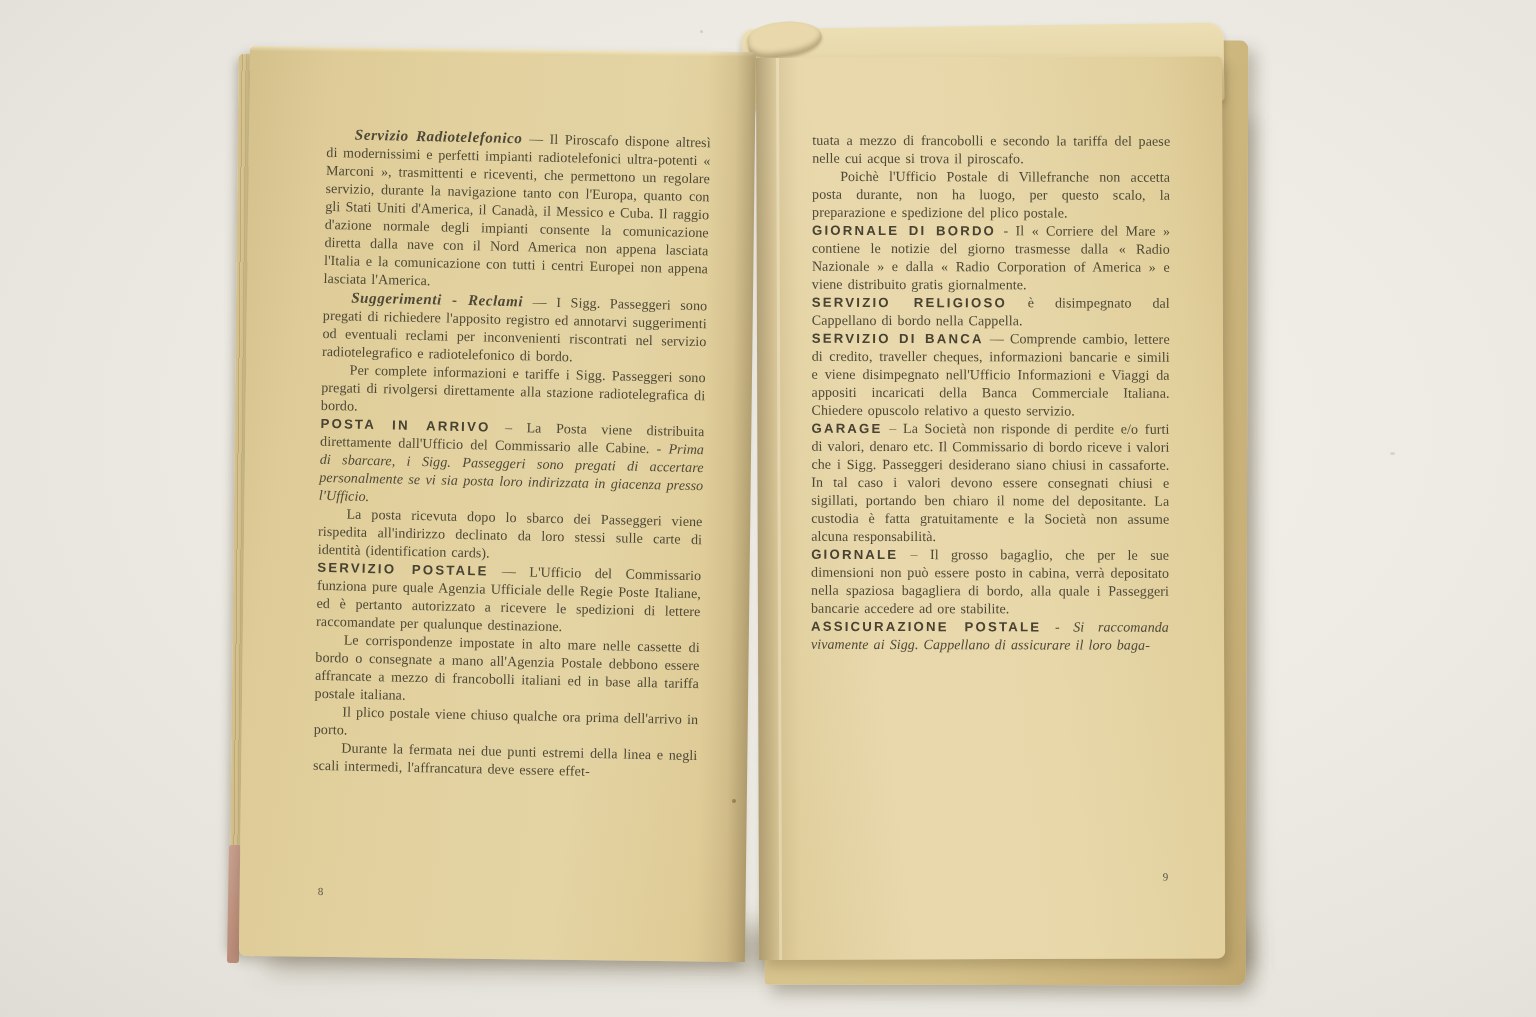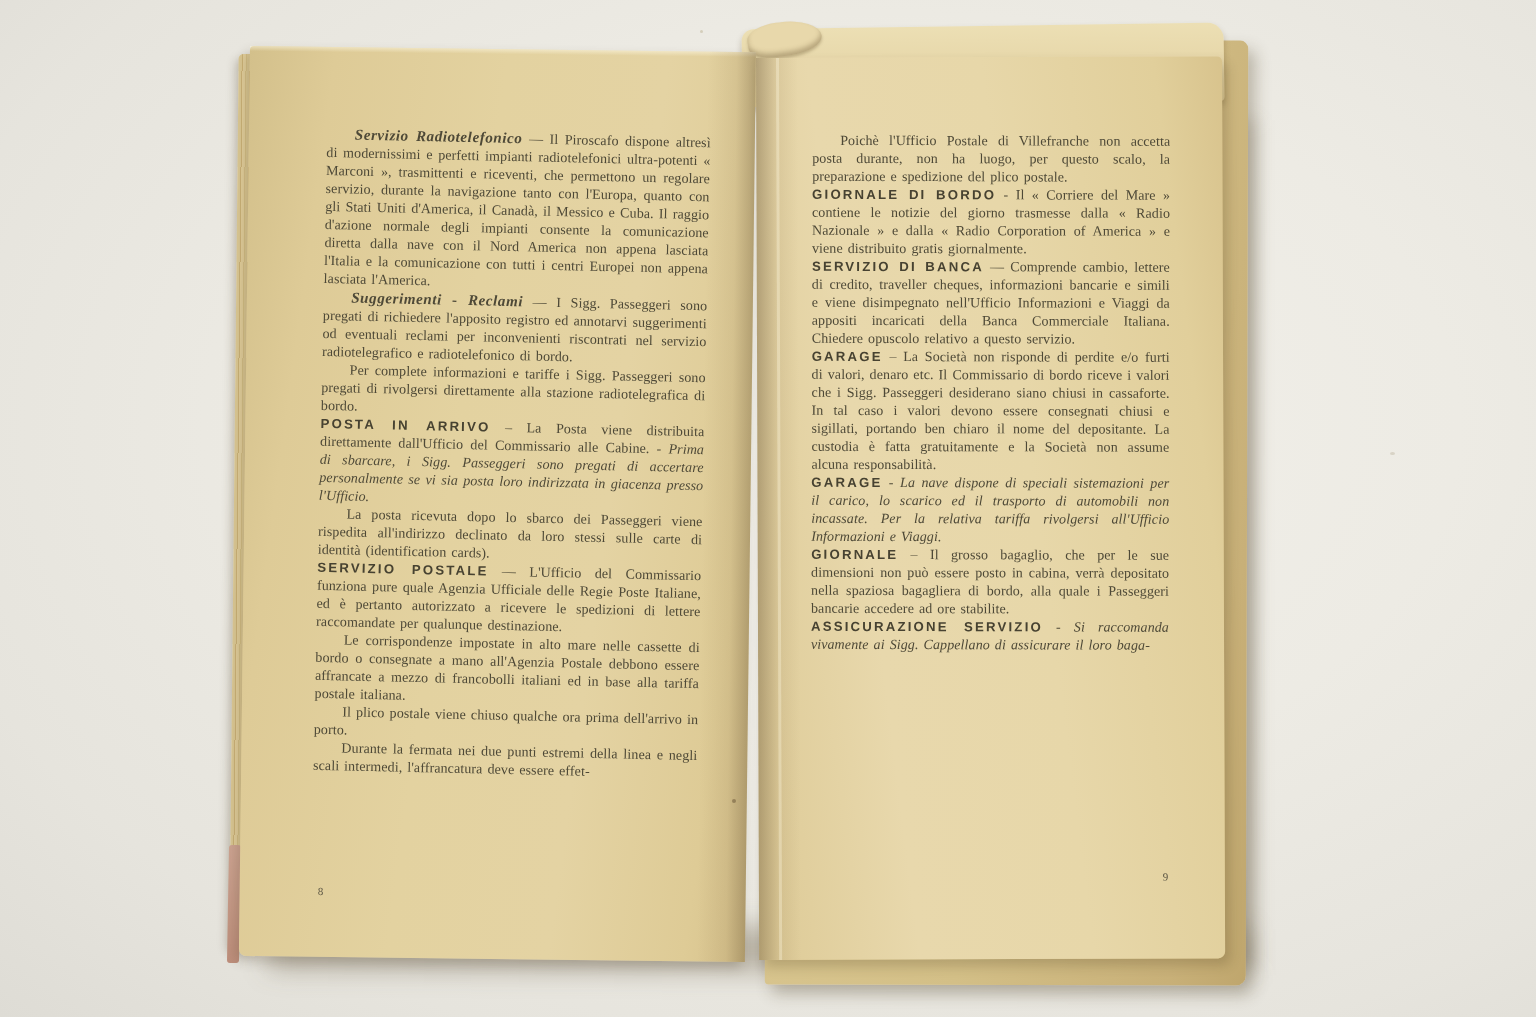--- a/index.html
+++ b/index.html
@@ -151,43 +151,44 @@
       </p>
       <p class="indent">Le corrispondenze impostate in alto mare nelle cassette di bordo o consegnate a mano all'Agenzia Postale debbono essere affrancate a mezzo di francobolli italiani ed in base alla tariffa postale italiana.</p>
       <p class="indent">Il plico postale viene chiuso qualche ora prima dell'arrivo in porto.</p>
       <p class="indent">Durante la fermata nei due punti estremi della linea e negli scali intermedi, l'affrancatura deve essere effet-</p>
     </div>
     <div class="page-num pn-left">8</div>
   </div>
 
   <div class="page page-right">
     <div class="text-col text-right">
+      <p>tuata a mezzo di francobolli e secondo la tariffa del paese nelle cui acque si trova il piroscafo.</p>
       <p class="indent">Poichè l'Ufficio Postale di Villefranche non accetta posta durante, non ha luogo, per questo scalo, la preparazione e spedizione del plico postale.</p>
       <p class="sec">
         <span class="head">GIORNALE DI BORDO</span>
         <span>- Il « Corriere del Mare » contiene le notizie del giorno trasmesse dalla « Radio Nazionale » e dalla « Radio Corporation of America » e viene distribuito gratis giornalmente.</span>
+      </p>
+      <p class="sec">
+        <span class="head">SERVIZIO RELIGIOSO</span>
+        <span>è disimpegnato dal Cappellano di bordo nella Cappella.</span>
       </p>
       <p class="sec">
         <span class="head">SERVIZIO DI BANCA</span>
         <span>— Comprende cambio, lettere di credito, traveller cheques, informazioni bancarie e simili e viene disimpegnato nell'Ufficio Informazioni e Viaggi da appositi incaricati della Banca Commerciale Italiana. Chiedere opuscolo relativo a questo servizio.</span>
       </p>
       <p class="sec">
         <span class="head">GARAGE</span>
         <span>– La Società non risponde di perdite e/o furti di valori, denaro etc. Il Commissario di bordo riceve i valori che i Sigg. Passeggeri desiderano siano chiusi in cassaforte. In tal caso i valori devono essere consegnati chiusi e sigillati, portando ben chiaro il nome del depositante. La custodia è fatta gratuitamente e la Società non assume alcuna responsabilità.</span>
       </p>
       <p class="sec">
-        <span class="head">GARAGE</span>
-        <span class="italic">- La nave dispone di speciali sistemazioni per il carico, lo scarico ed il trasporto di automobili non incassate. Per la relativa tariffa rivolgersi all'Ufficio Informazioni  e Viaggi.</span>
-      </p>
-      <p class="sec">
         <span class="head">GIORNALE</span>
         <span>– Il grosso bagaglio, che per le sue dimensioni non può essere posto in cabina, verrà depositato nella spaziosa bagagliera di bordo, alla quale i Passeggeri bancarie accedere ad ore stabilite.</span>
       </p>
       <p class="sec">
-        <span class="head">ASSICURAZIONE SERVIZIO</span>
+        <span class="head">ASSICURAZIONE POSTALE</span>
         <span class="italic">- Si raccomanda vivamente ai Sigg. Cappellano di assicurare il loro baga-</span>
       </p>
     </div>
     <div class="page-num pn-right">9</div>
   </div>
 
   <div class="speck speck-a"></div>
   <div class="speck speck-b"></div>
   <div class="speck speck-c"></div>
 </div>

